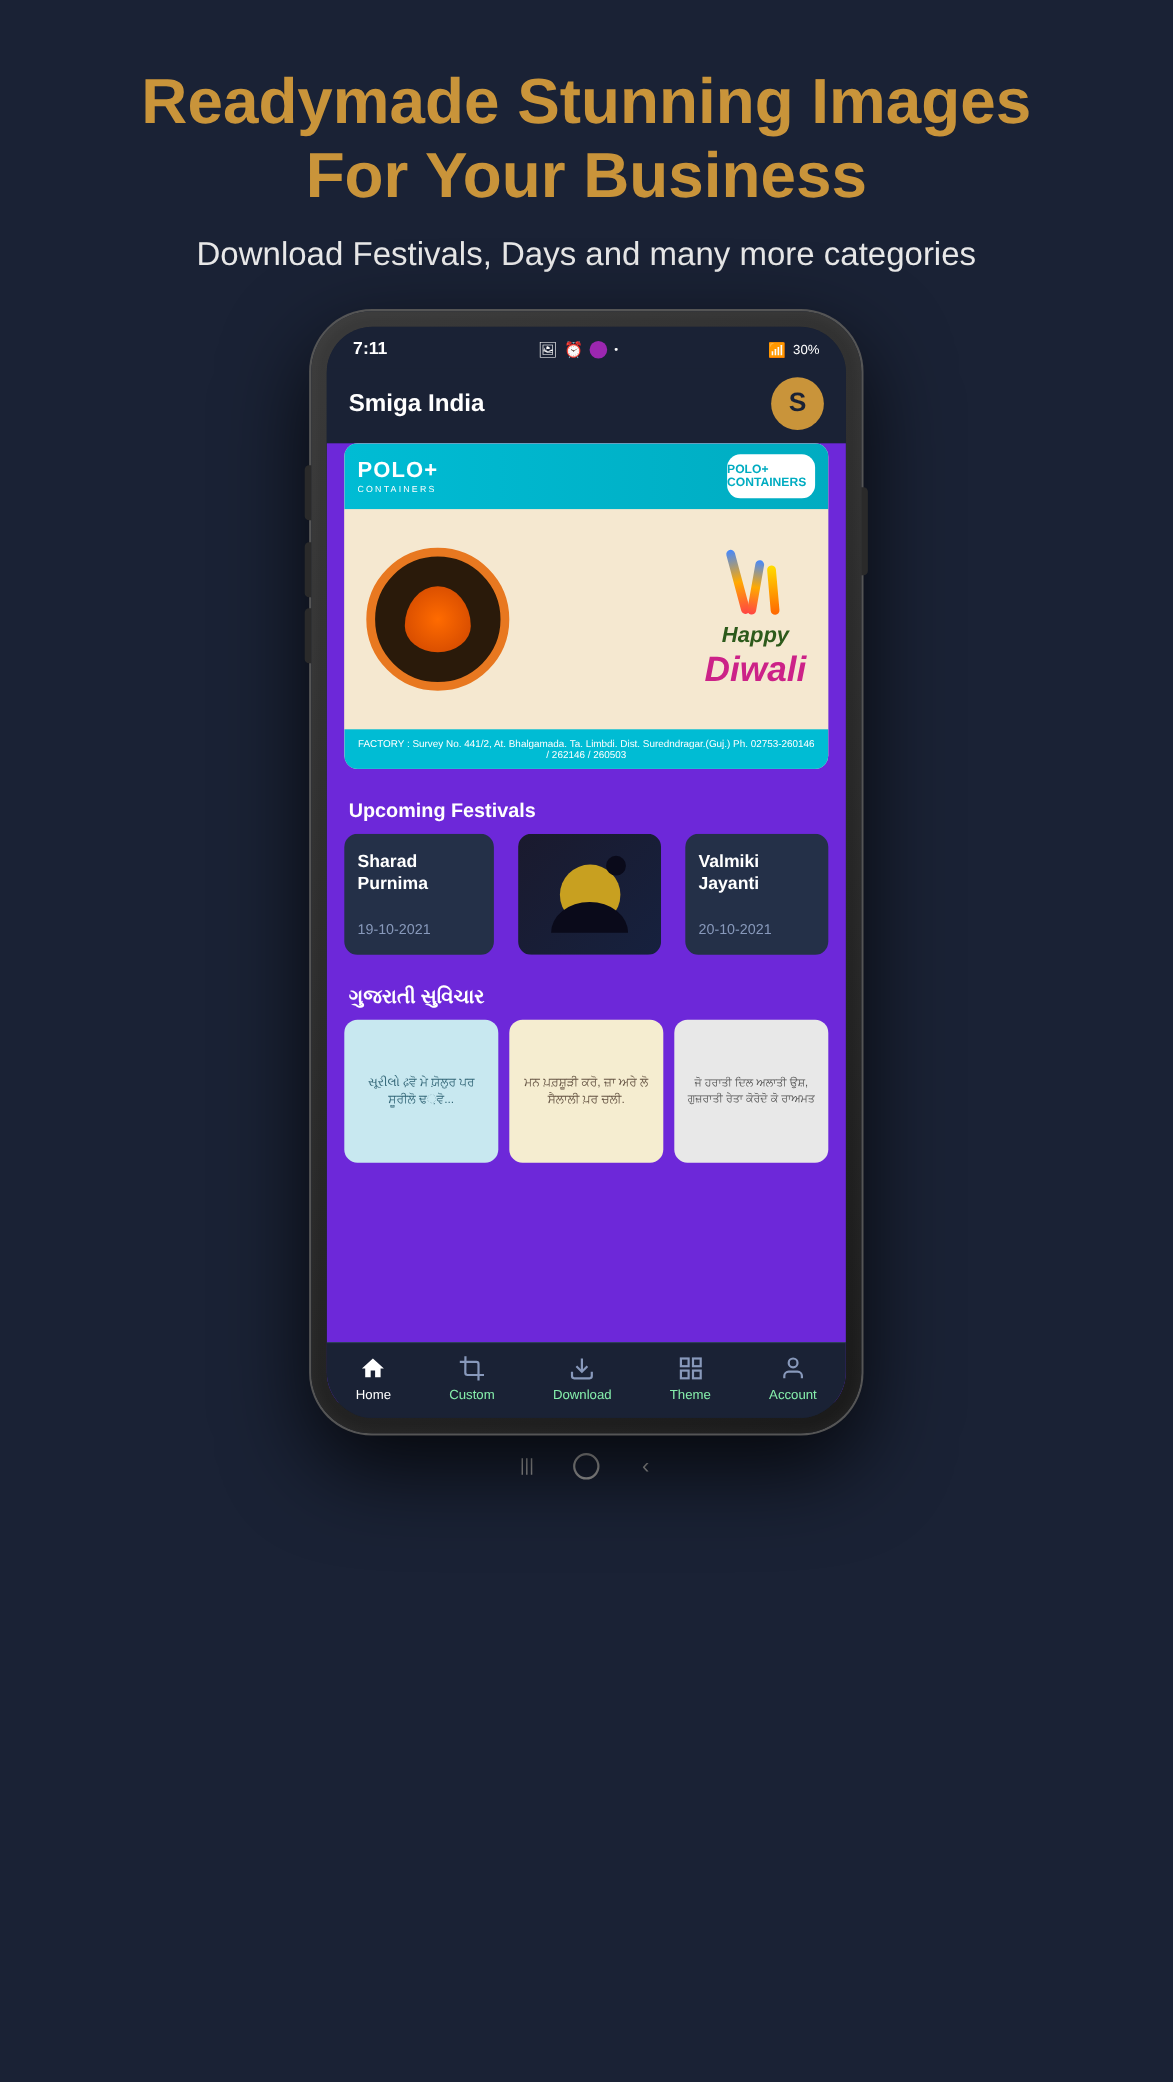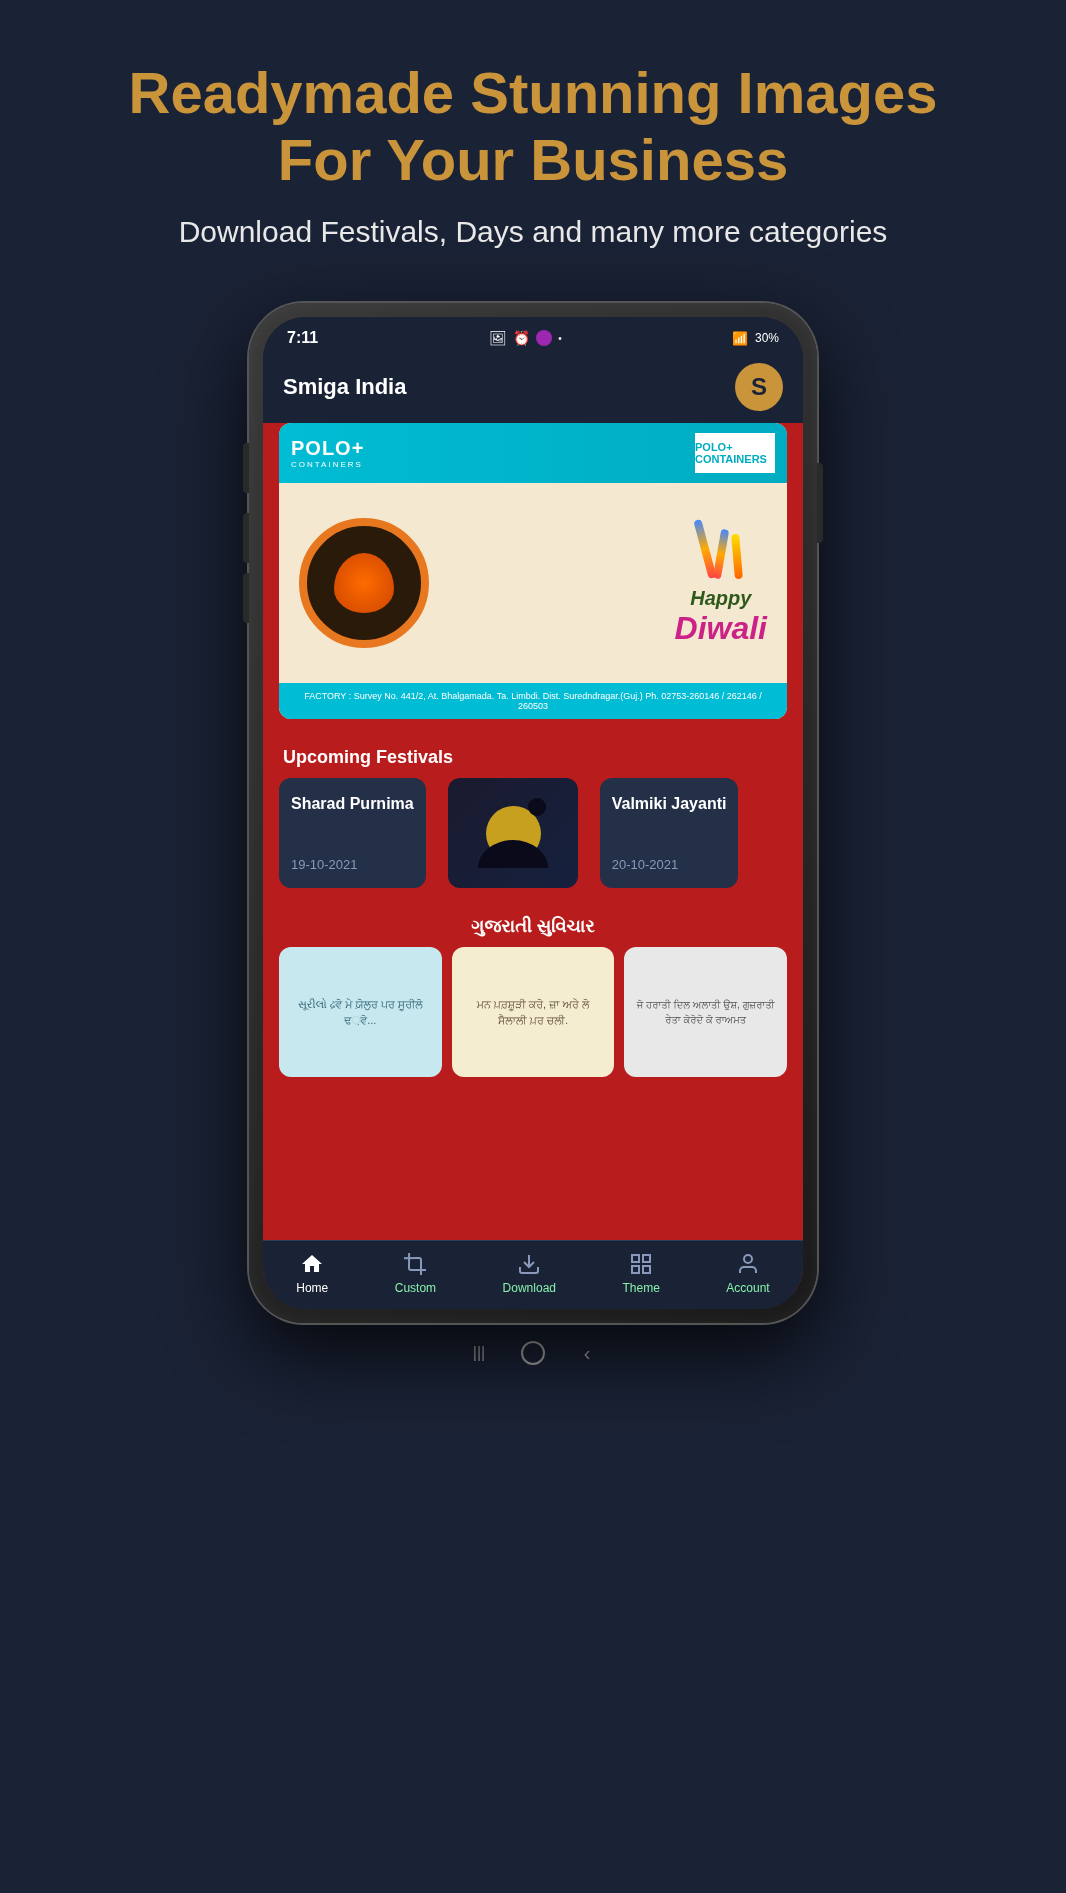--- a/index.html
+++ b/index.html
@@ -29,24 +29,23 @@
     }
     .hero-subtitle {
       font-size: 30px;
       color: #e8e8e8;
       font-weight: 400;
       line-height: 1.4;
     }
 
     
     .phone-wrapper {
-      width: 568px;
+      width: 500px;
       height: 1020px;
       position: relative;
-      margin-top: 20px;
     }
 
     .phone-outer {
       width: 100%;
       height: 100%;
       background: linear-gradient(145deg, #3a3a3a, #1a1a1a);
       border-radius: 55px;
       padding: 14px;
       box-shadow:
         0 0 0 2px #555,
@@ -138,21 +137,21 @@
       justify-content: center;
       font-size: 24px;
       font-weight: 900;
       color: #1a2235;
     }
 
     
     .phone-content {
       overflow-y: auto;
       height: calc(100% - 120px);
-      background: #b91c1c;
+      background: #6d28d9;
       scrollbar-width: none;
     }
     .phone-content::-webkit-scrollbar { display: none; }
 
     
     .festival-banner {
       margin: 0 16px 16px;
       border-radius: 12px;
       overflow: hidden;
       background: #f5e6c8;
@@ -415,21 +414,21 @@
       </div>
 
       <div class="phone-content">
 
         <div class="festival-banner">
           <div class="banner-top">
             <div>
               <div class="banner-logo-text">POLO+</div>
               <div class="banner-logo-sub">CONTAINERS</div>
             </div>
-            <div style="width:80px;height:40px;background:#fff;border-radius:0;display:flex;align-items:center;justify-content:center;">
+            <div style="width:80px;height:40px;background:#fff;border-radius:12px;display:flex;align-items:center;justify-content:center;">
               <span style="font-size:11px;font-weight:900;color:#00acc1;">POLO+ CONTAINERS</span>
             </div>
           </div>
           <div class="banner-main">
             <div class="diya-circle">
               <div class="diya-inner"></div>
             </div>
             <div style="display:flex;flex-direction:column;align-items:center;">
               <div class="fireworks">
                 <div style="display:flex;gap:8px;align-items:flex-end;">
@@ -461,21 +460,21 @@
                 <div style="position:absolute;top:0;right:2px;width:18px;height:18px;background:#0a0a1a;border-radius:50%;"></div>
               </div>
             </div>
           </div>
           <div class="festival-card">
             <span class="festival-card-name">Valmiki Jayanti</span>
             <span class="festival-card-date">20-10-2021</span>
           </div>
         </div>
 
-        <div class="section-heading" style="font-family:serif;text-align:center;">ગુજરાતી સુવિચાર</div>
+        <div class="section-heading" style="font-family:serif;">ગુજરાતી સુવિચાર</div>
         <div class="gujarati-cards">
           <div class="guj-card guj-card-1">
             <span style="font-size:11px;line-height:1.5;color:#336677;">સૂરીલો ઢ઼ਵੋ ਮੇ ਯ਼ੋਲੁਰ ਪਰ ਸੂਰੀਲੋ ਢ઼ਵੋ...</span>
           </div>
           <div class="guj-card guj-card-2">
             <span style="font-size:11px;line-height:1.5;color:#665544;">ਮਨ ਪ਼ਰ਼ਸ਼ੂੜੀ ਕਰੋ, ਜ਼ਾ ਅਰੇ ਲੋ ਸੈਲਾਲੀ ਪ਼ਰ ਚਲੀ.</span>
           </div>
           <div class="guj-card guj-card-3">
             <span style="font-size:10px;line-height:1.5;color:#555;">ਜੋ ਹਰਾਤੀ ਦਿਲ ਅਲਾਤੀ ਉਸ਼, ਗੁਜ਼ਰਾਤੀ ਰੇਤਾ ਕੋਰੋਦੋ ਕੋ ਰਾਅਮਤ</span>
           </div>

